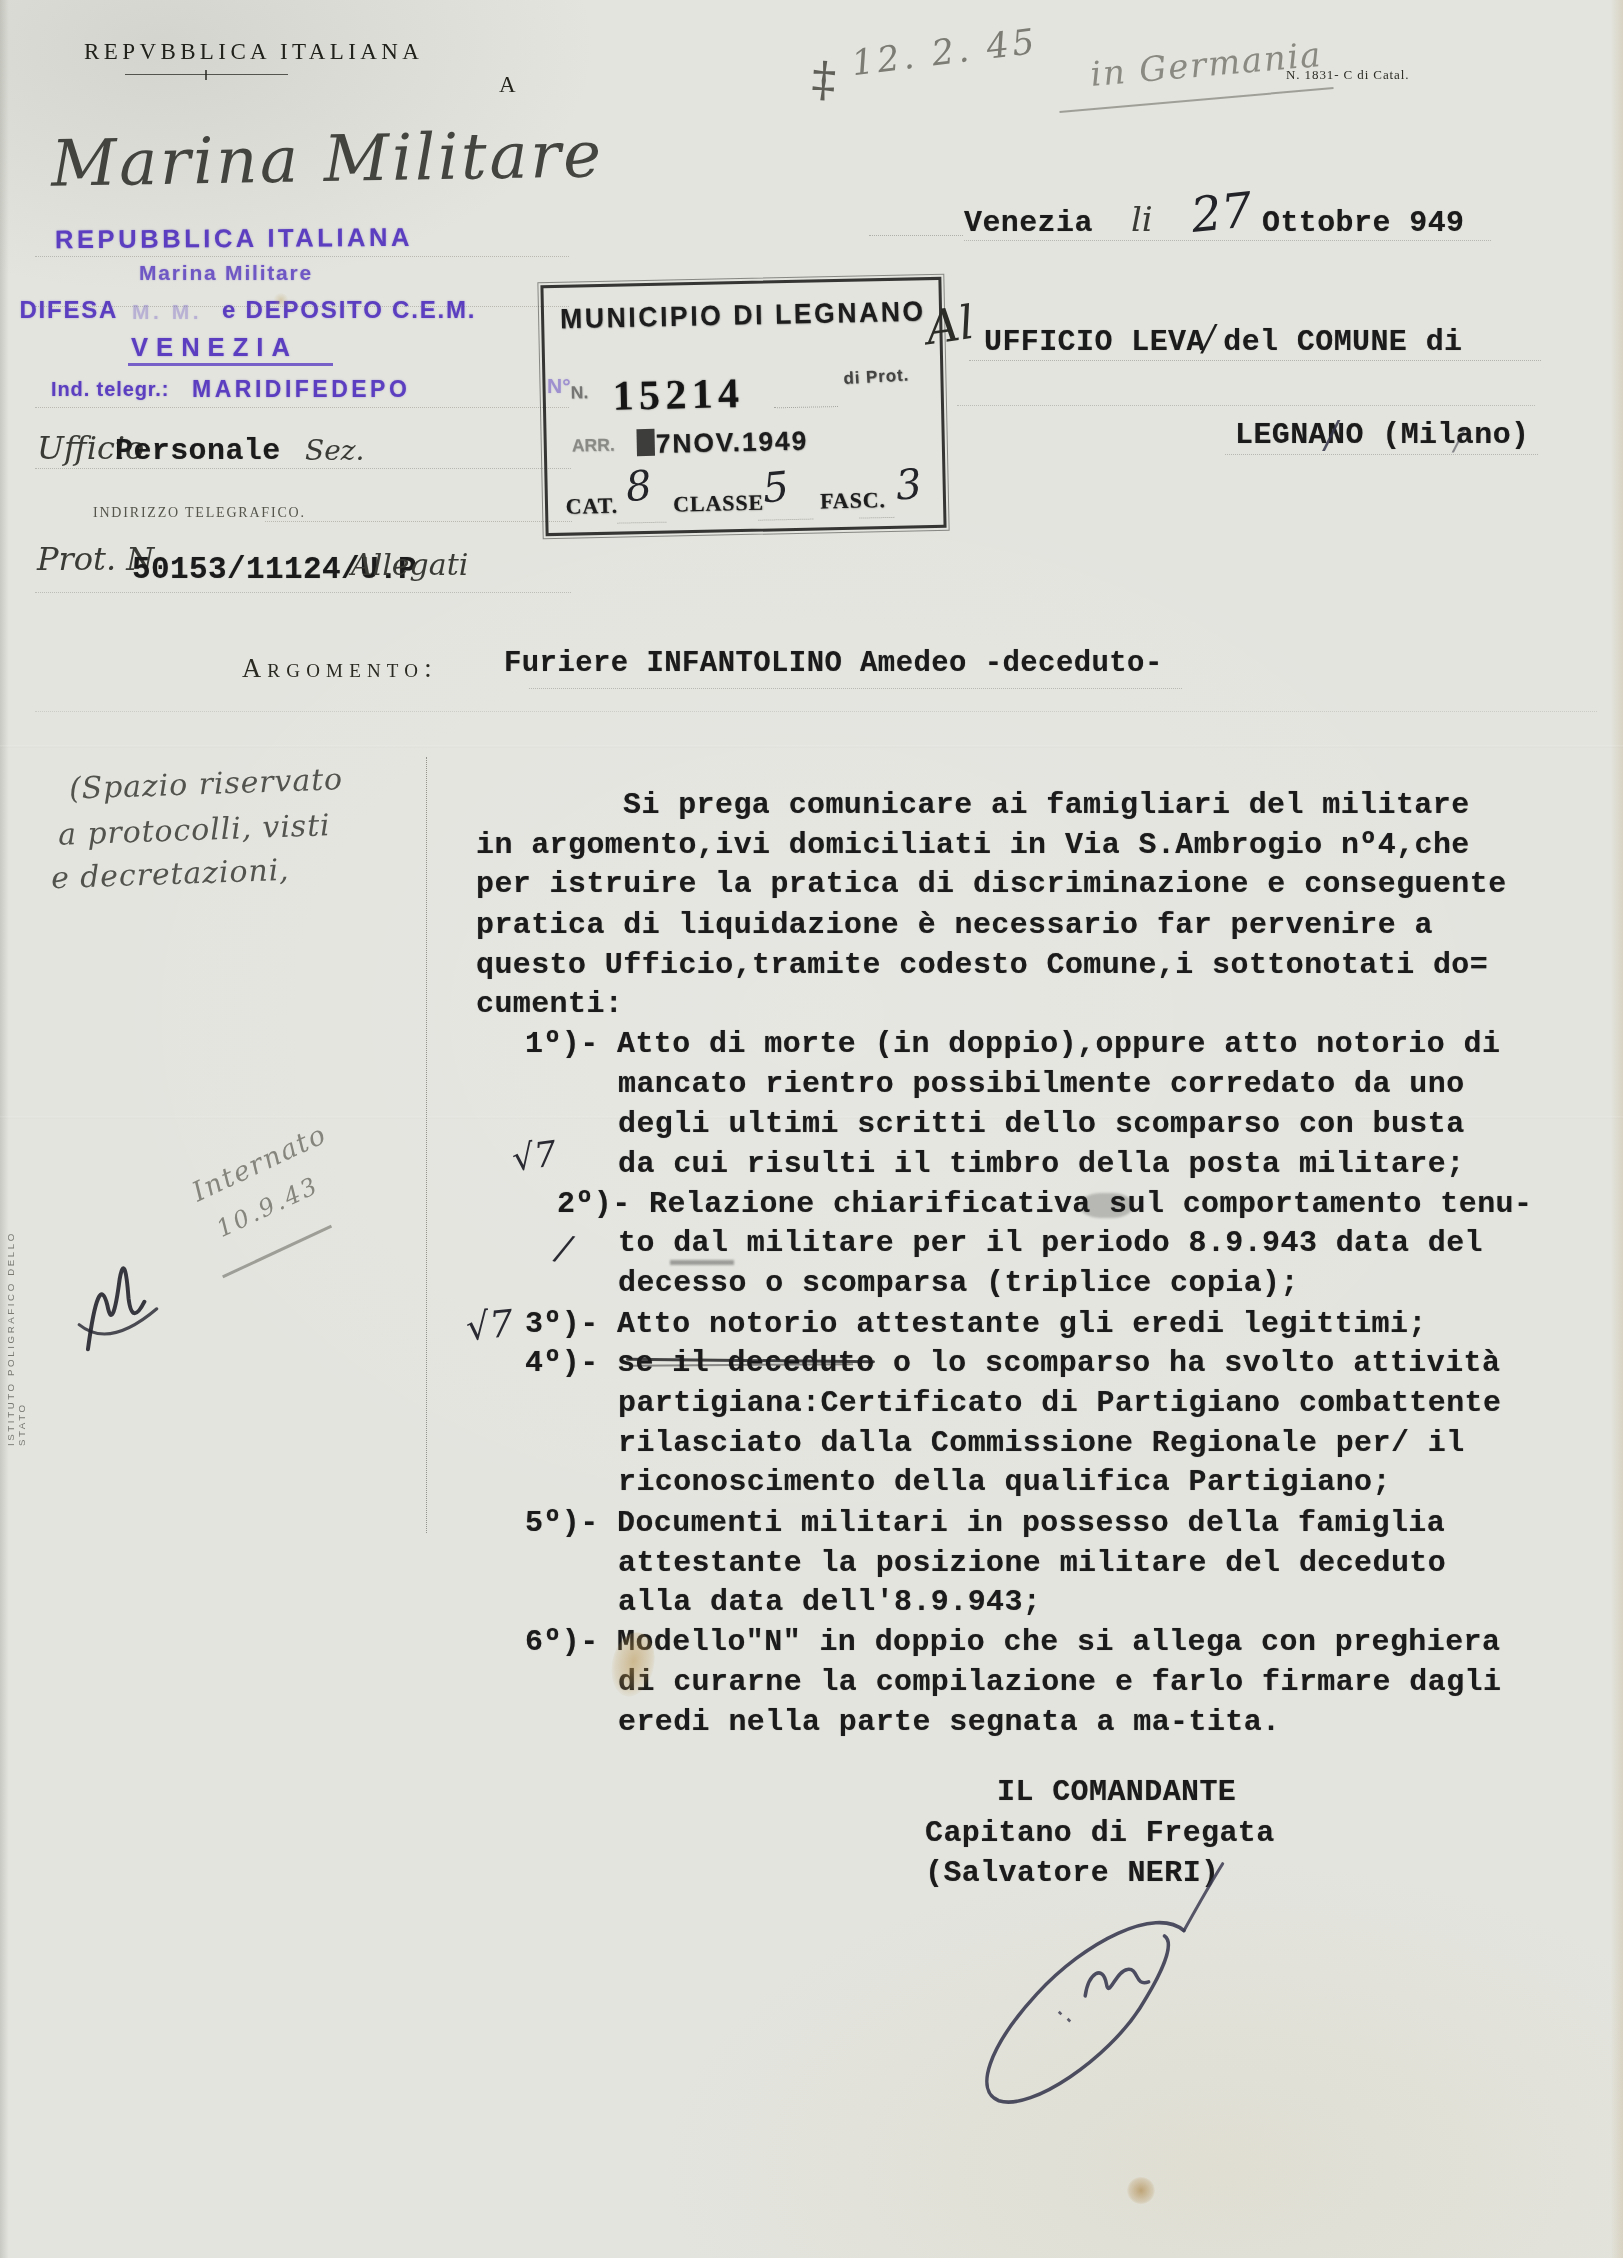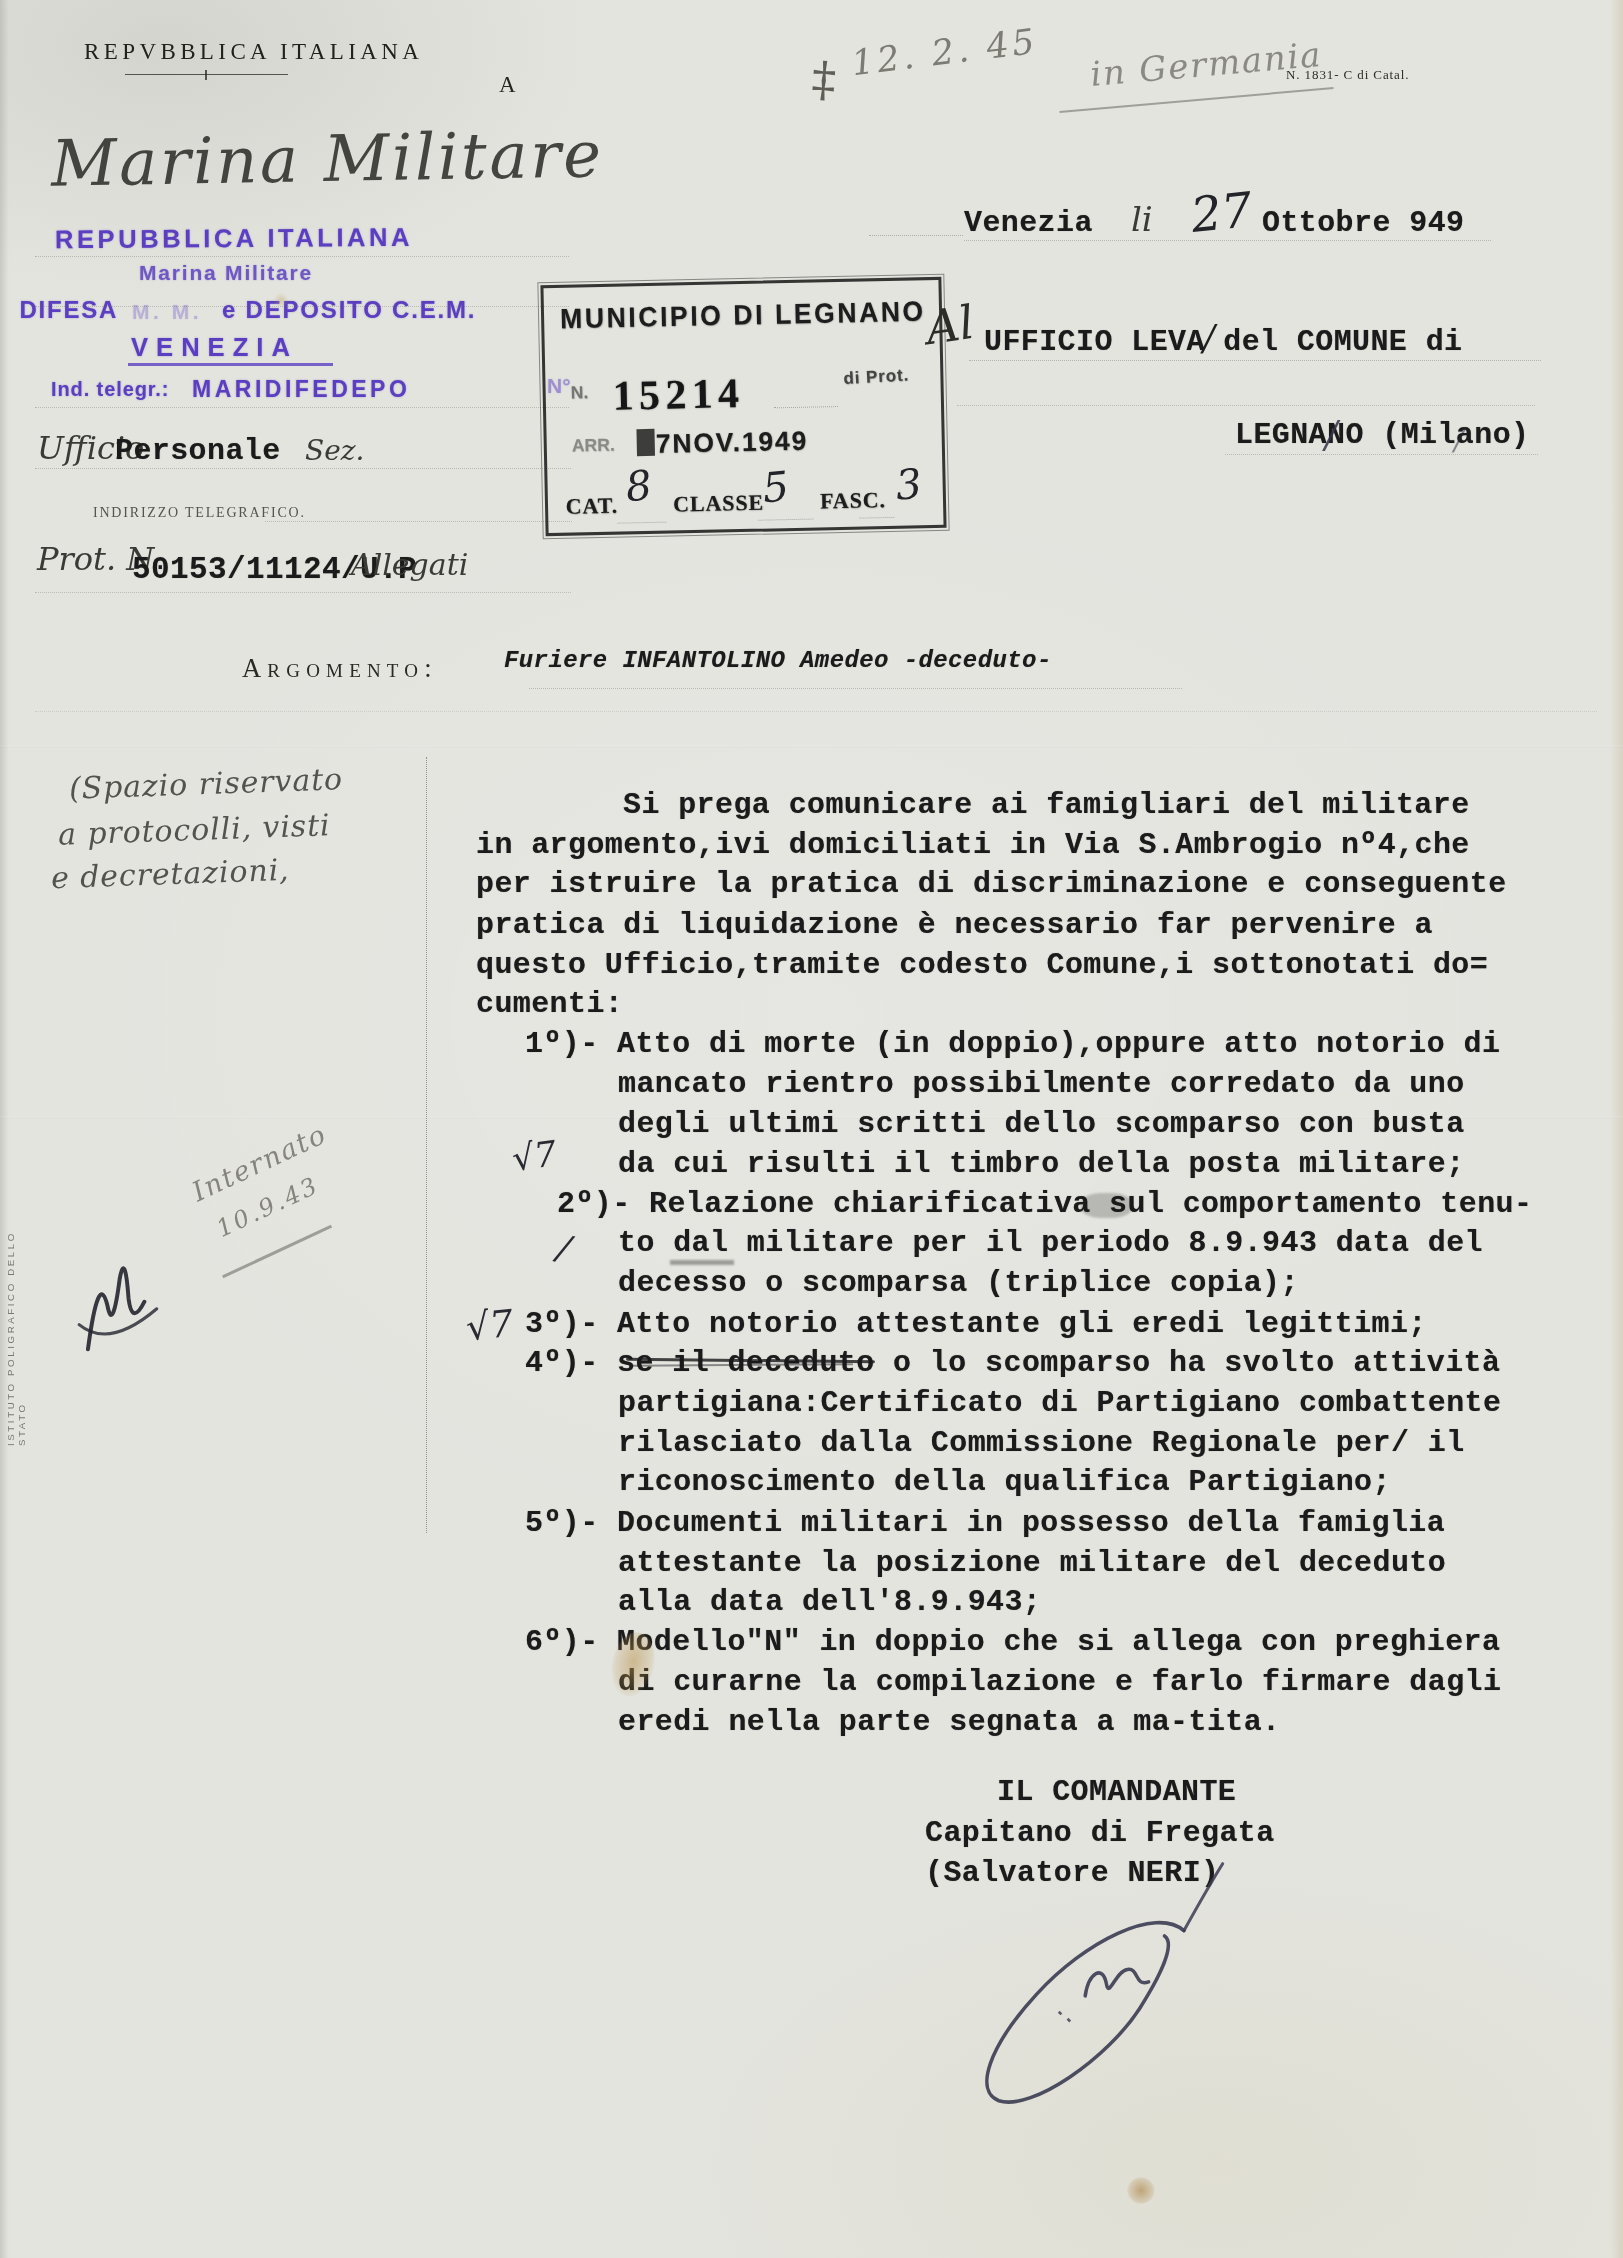--- a/index.html
+++ b/index.html
@@ -117,21 +117,21 @@
   <div class="tw" style="left:984px;top:325px;">UFFICIO LEVA del COMUNE di</div>
   <div class="hand" style="left:1203px;top:318px;font-size:35px;color:#1e1e1e;">/</div>
   <div class="dot" style="left:969px;top:360px;width:572px;opacity:.55"></div>
   <div class="dot" style="left:957px;top:405px;width:578px;opacity:.45"></div>
   <div class="tw" style="left:1235px;top:418px;">LEGNANO (Milano)</div>
   <div class="hand" style="left:1325px;top:413px;font-size:37px;color:#34344a;opacity:.85;">/</div>
   <div class="hand" style="left:1454px;top:422px;font-size:30px;color:#2a2a38;opacity:.5;">/</div>
   <div class="dot" style="left:1225px;top:454px;width:313px;opacity:.5"></div>
 
   <div class="print" style="left:242px;top:653px;font-size:26.5px;font-variant:small-caps;letter-spacing:6.2px;color:#2a2a22;">Argomento:</div>
-  <div class="tw" style="left:504px;top:647px;font-size:24px;font-style:italic;">Furiere INFANTOLINO Amedeo -deceduto-</div>
+  <div class="tw" style="left:504px;top:647px;font-size:29px;">Furiere INFANTOLINO Amedeo -deceduto-</div>
   <div class="dot" style="left:529px;top:688px;width:653px;opacity:.5"></div>
   <div class="dot f" style="left:35px;top:711px;width:1562px;opacity:.55"></div>
 
   <div class="script" style="left:69px;top:766px;font-size:30px;letter-spacing:0.9px;transform:rotate(-2deg);opacity:.85;">(Spazio riservato</div>
   <div class="script" style="left:58px;top:812px;font-size:30px;letter-spacing:0.9px;transform:rotate(-2deg);opacity:.85;">a protocolli, visti</div>
   <div class="script" style="left:51px;top:856px;font-size:30px;letter-spacing:0.9px;transform:rotate(-2deg);opacity:.85;">e decretazioni,</div>
 
   <div class="vline" style="left:426px;top:757px;height:776px;"></div>
 
   <div class="pencil" style="left:187px;top:1147px;font-size:27px;transform:rotate(-25deg);letter-spacing:1.8px;">Internato</div>

